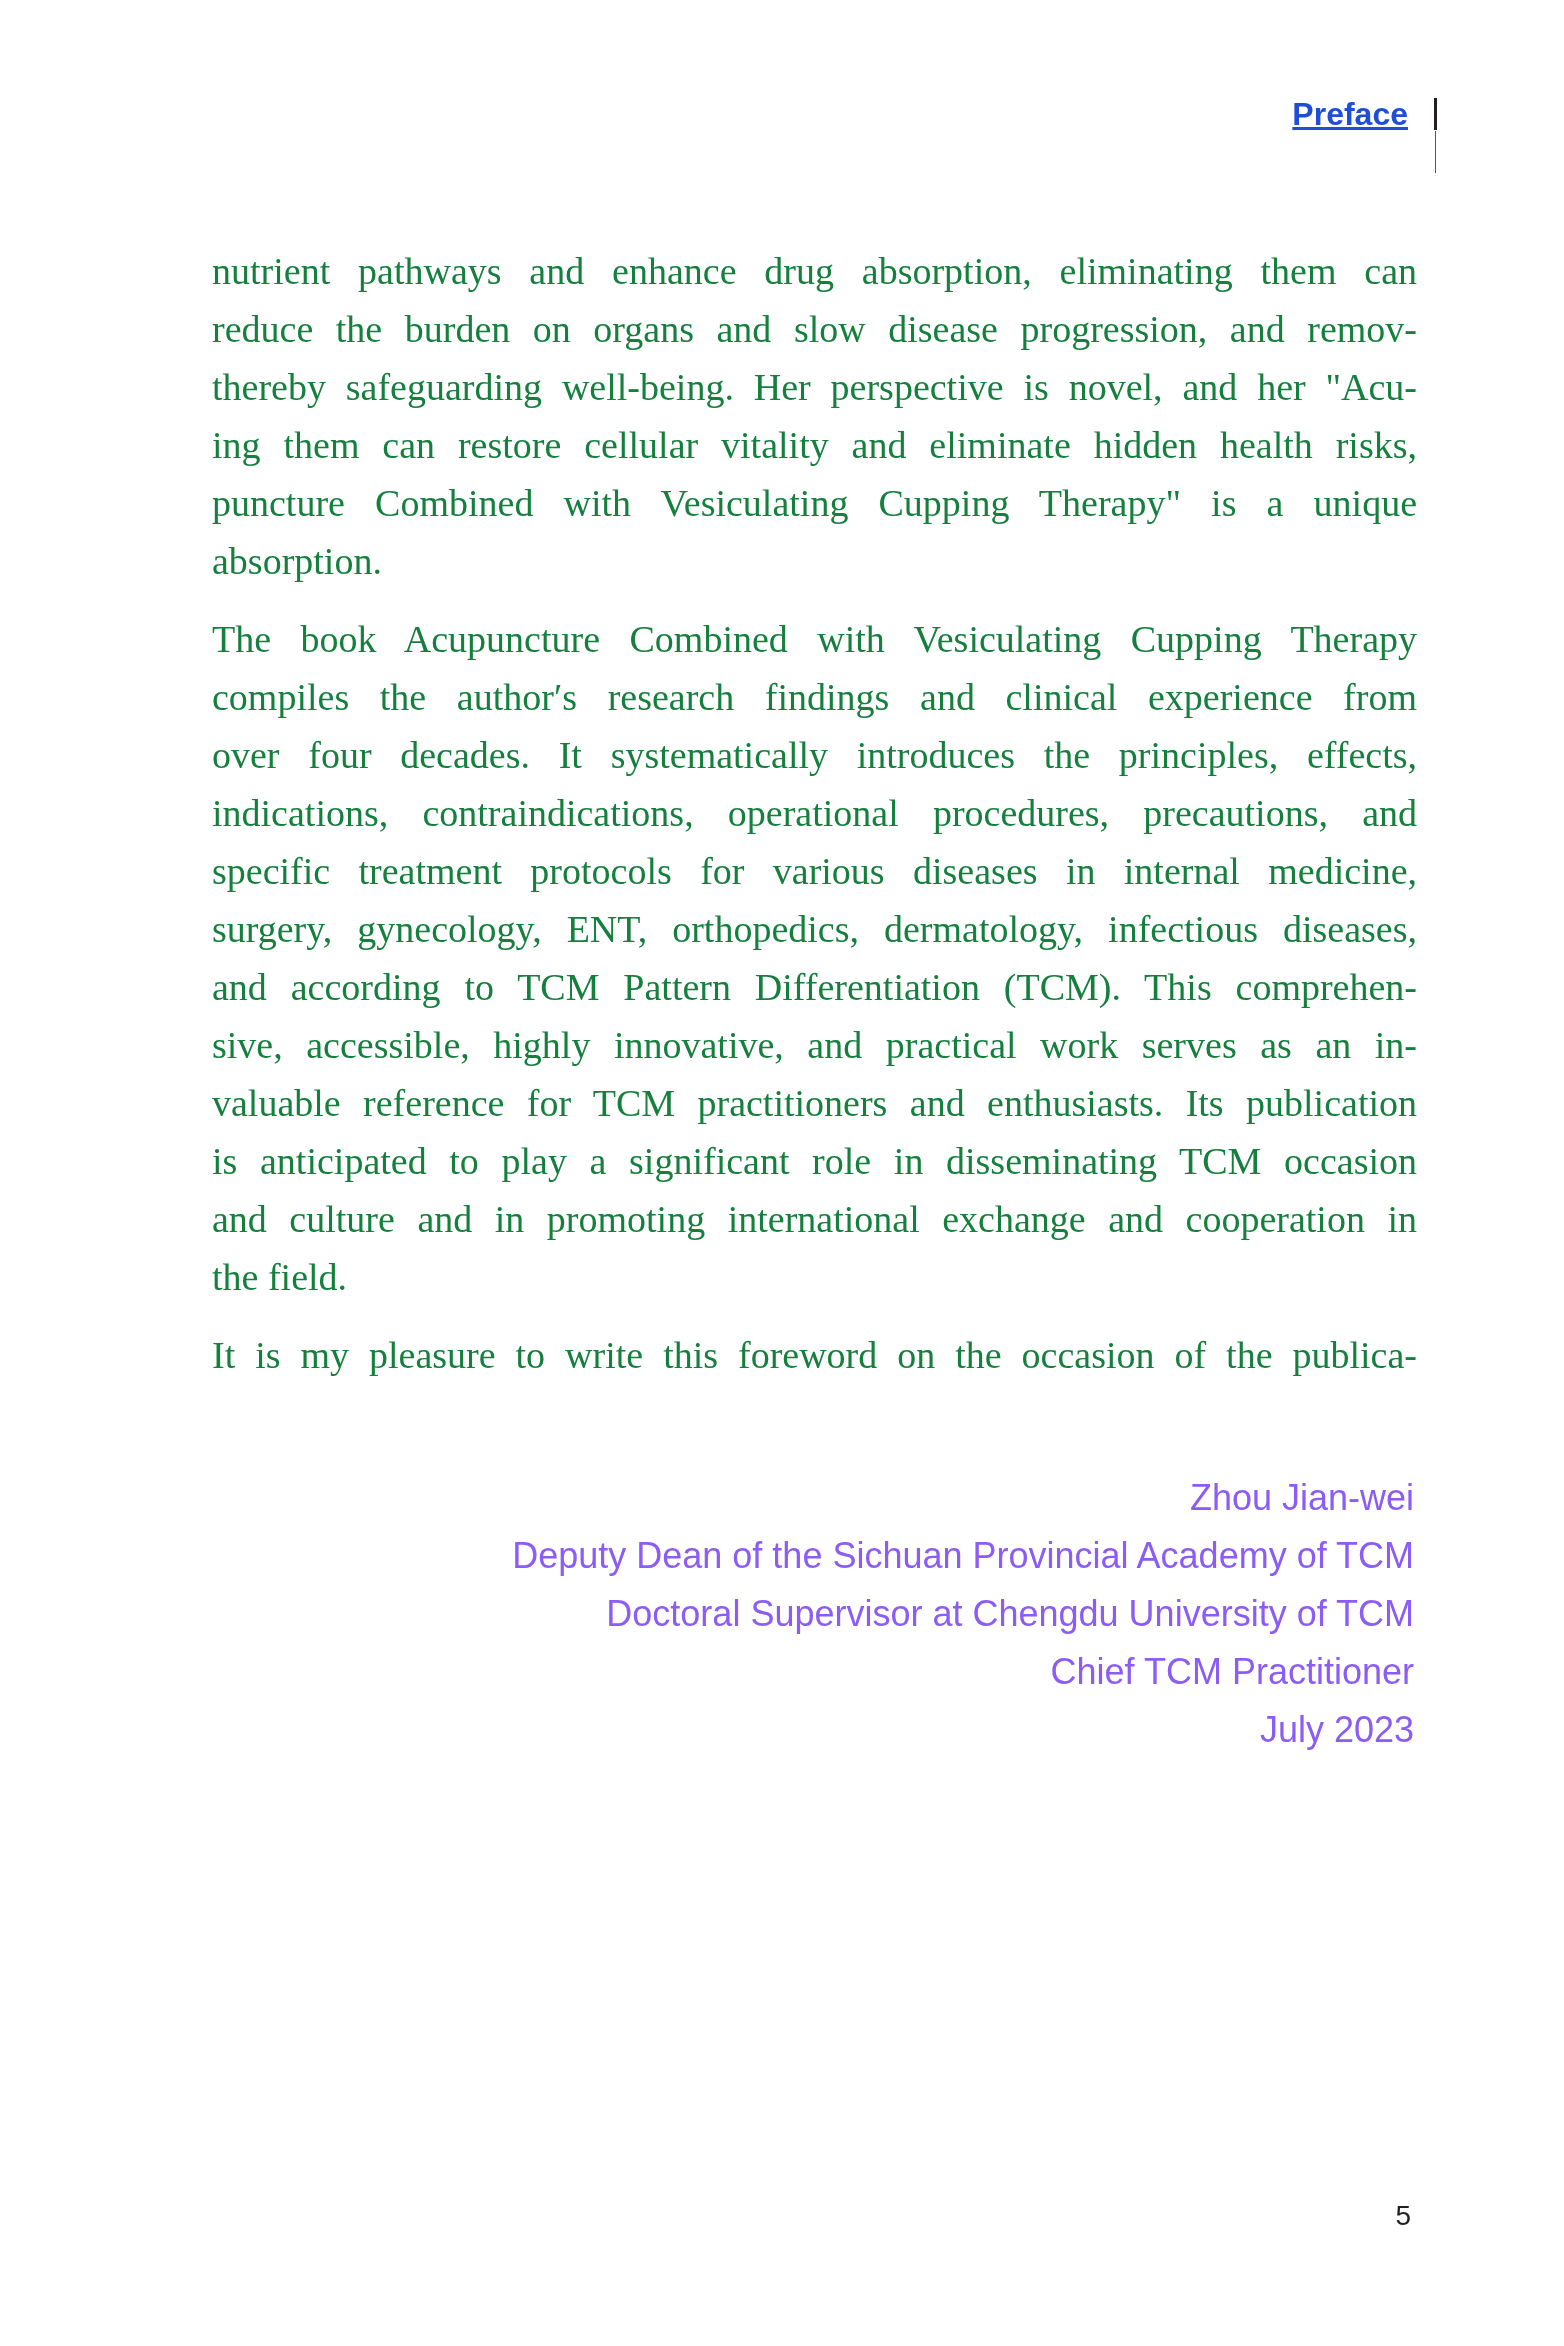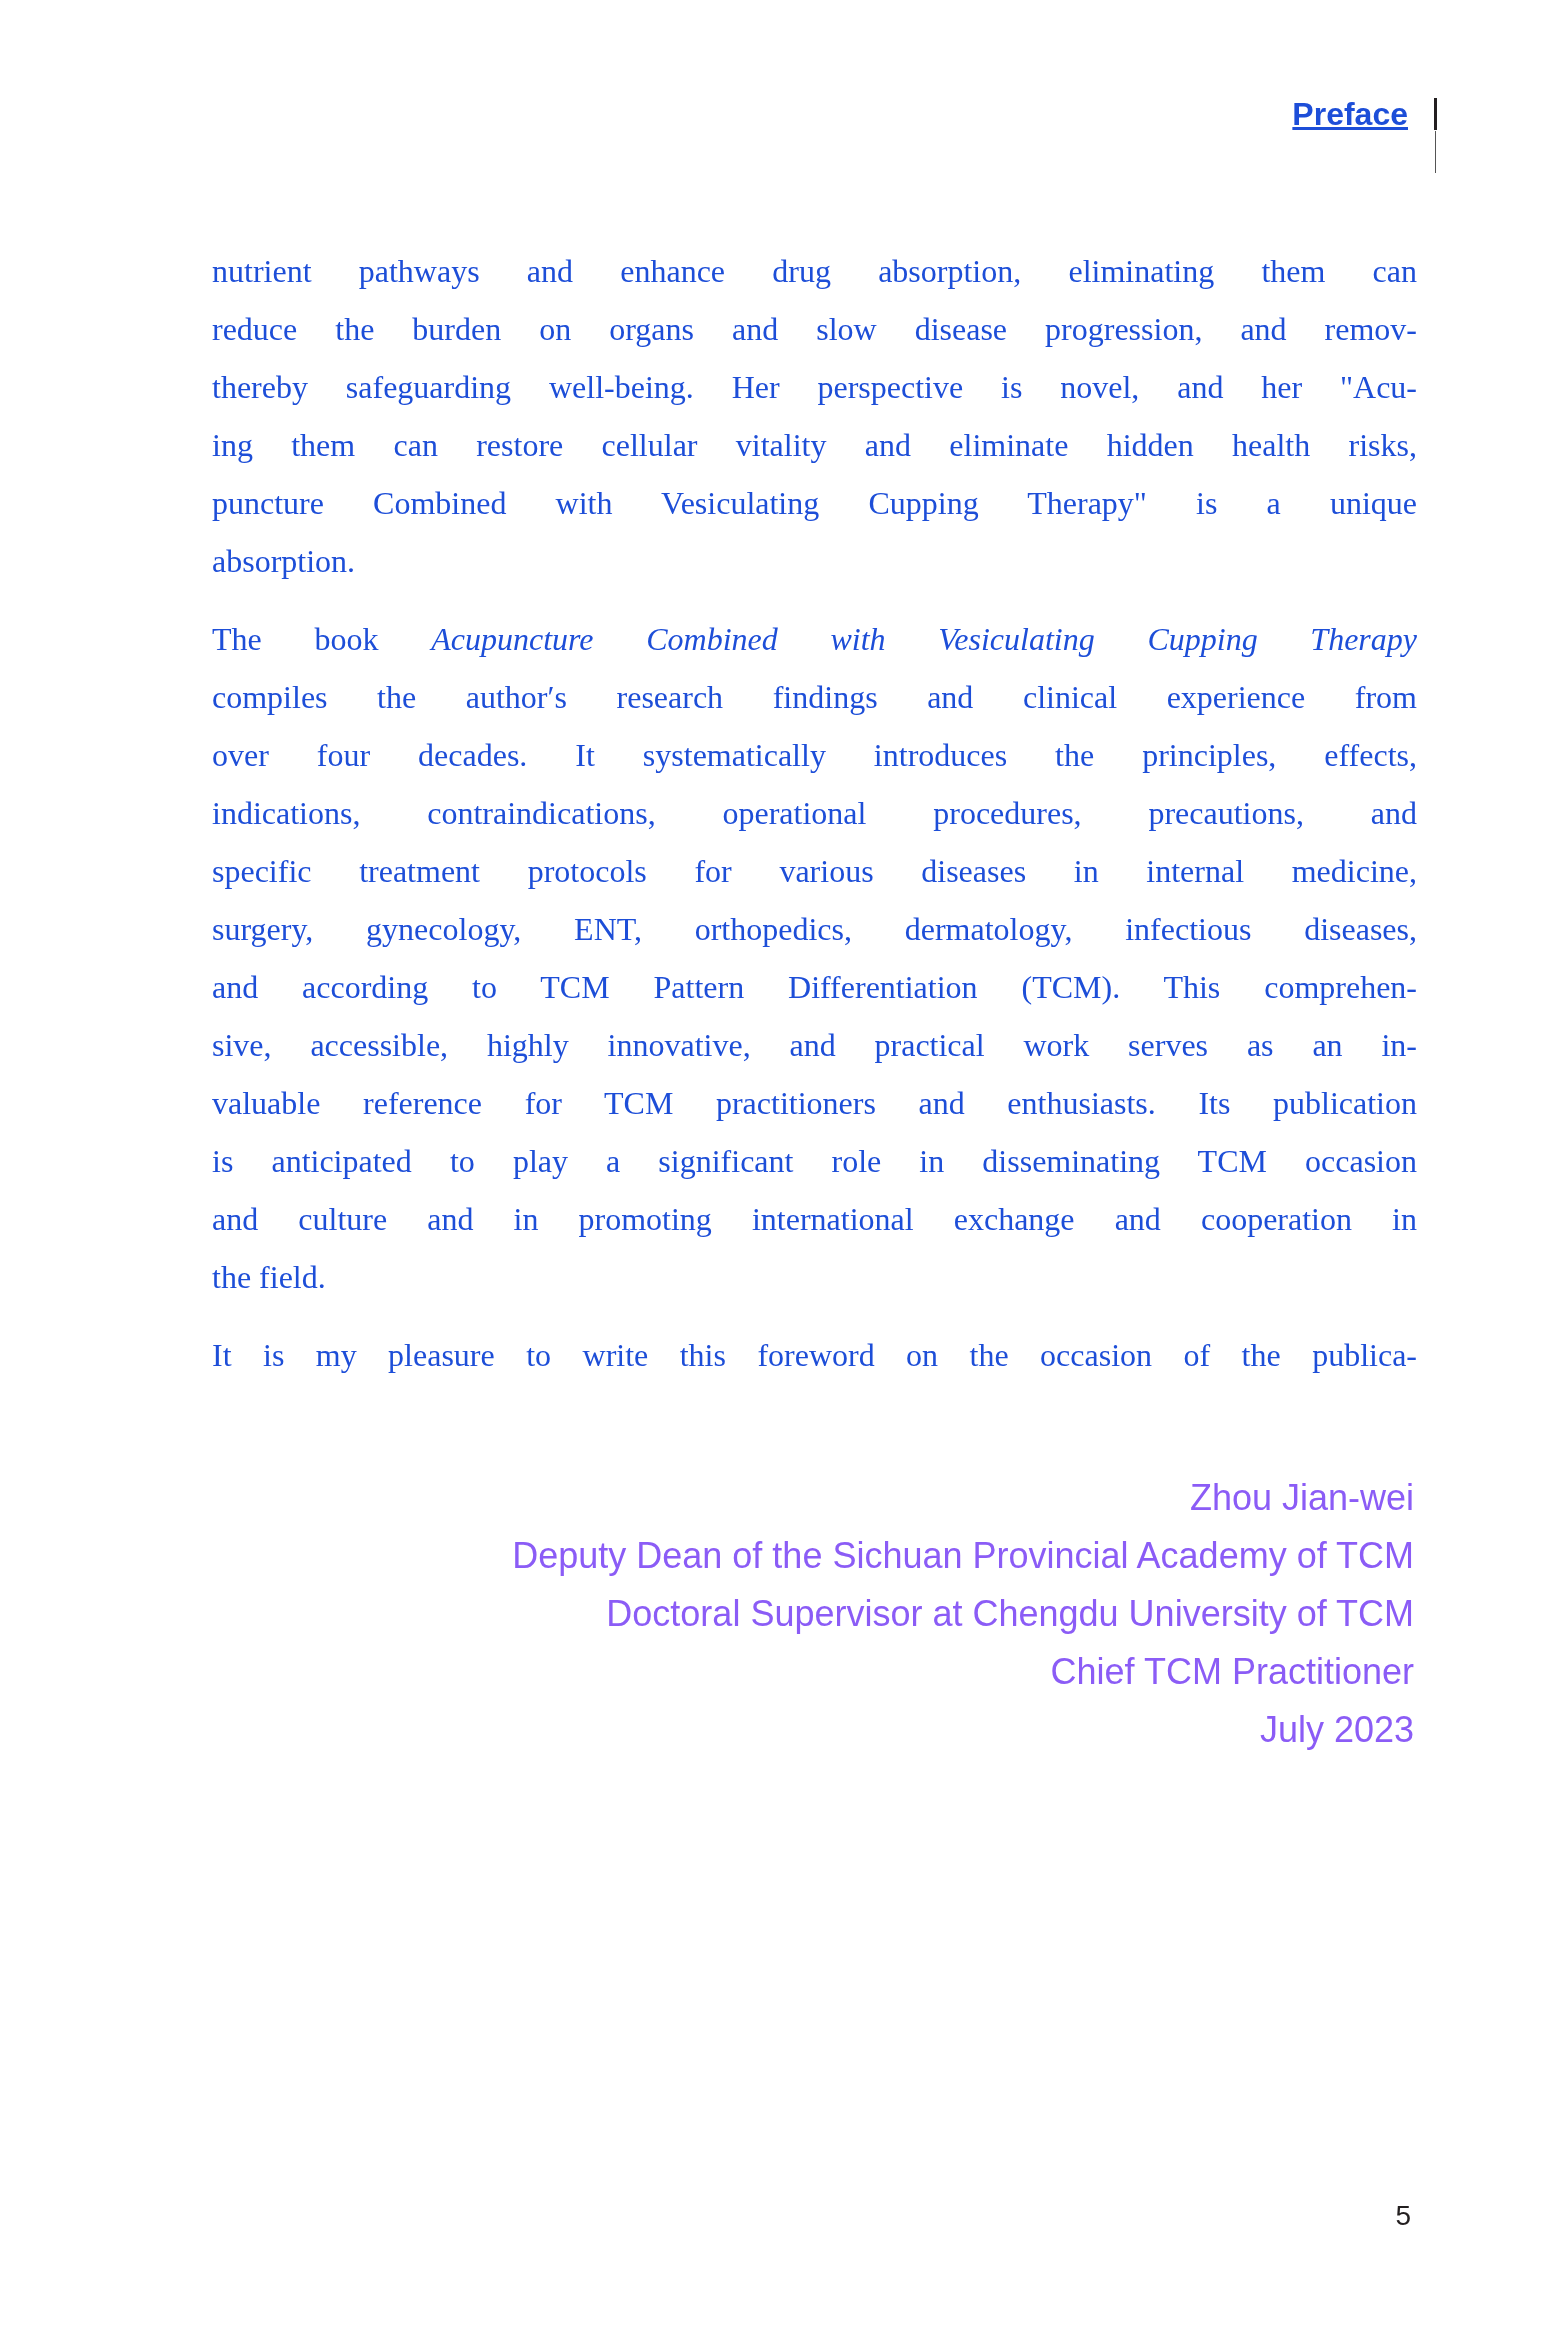--- a/index.html
+++ b/index.html
@@ -40,40 +40,39 @@
       width: 0.9px;
       height: 42px;
       background: #555555;
     }
     .body-text {
       position: absolute;
       left: 212px;
       top: 242px;
       width: 1205px;
       font-family: "Liberation Serif", serif;
-      font-size: 32px;
-      color: #1d4ed8;
+      font-size: 38px;
+      color: #15803d;
     }
     .para {
       margin: 0 0 20px 0;
     }
     .line {
       display: block;
       height: 58px;
       line-height: 58px;
       text-align: justify;
       text-align-last: justify;
       white-space: nowrap;
       overflow: visible;
     }
     .line.last {
       text-align-last: left;
     }
     .line .it {
-      font-style: italic;
     }
     .signature {
       position: absolute;
       right: 150px;
       top: 1469px;
       text-align: right;
       font-family: "Liberation Sans", sans-serif;
       font-size: 36px;
       color: #8b5cf6;
     }

